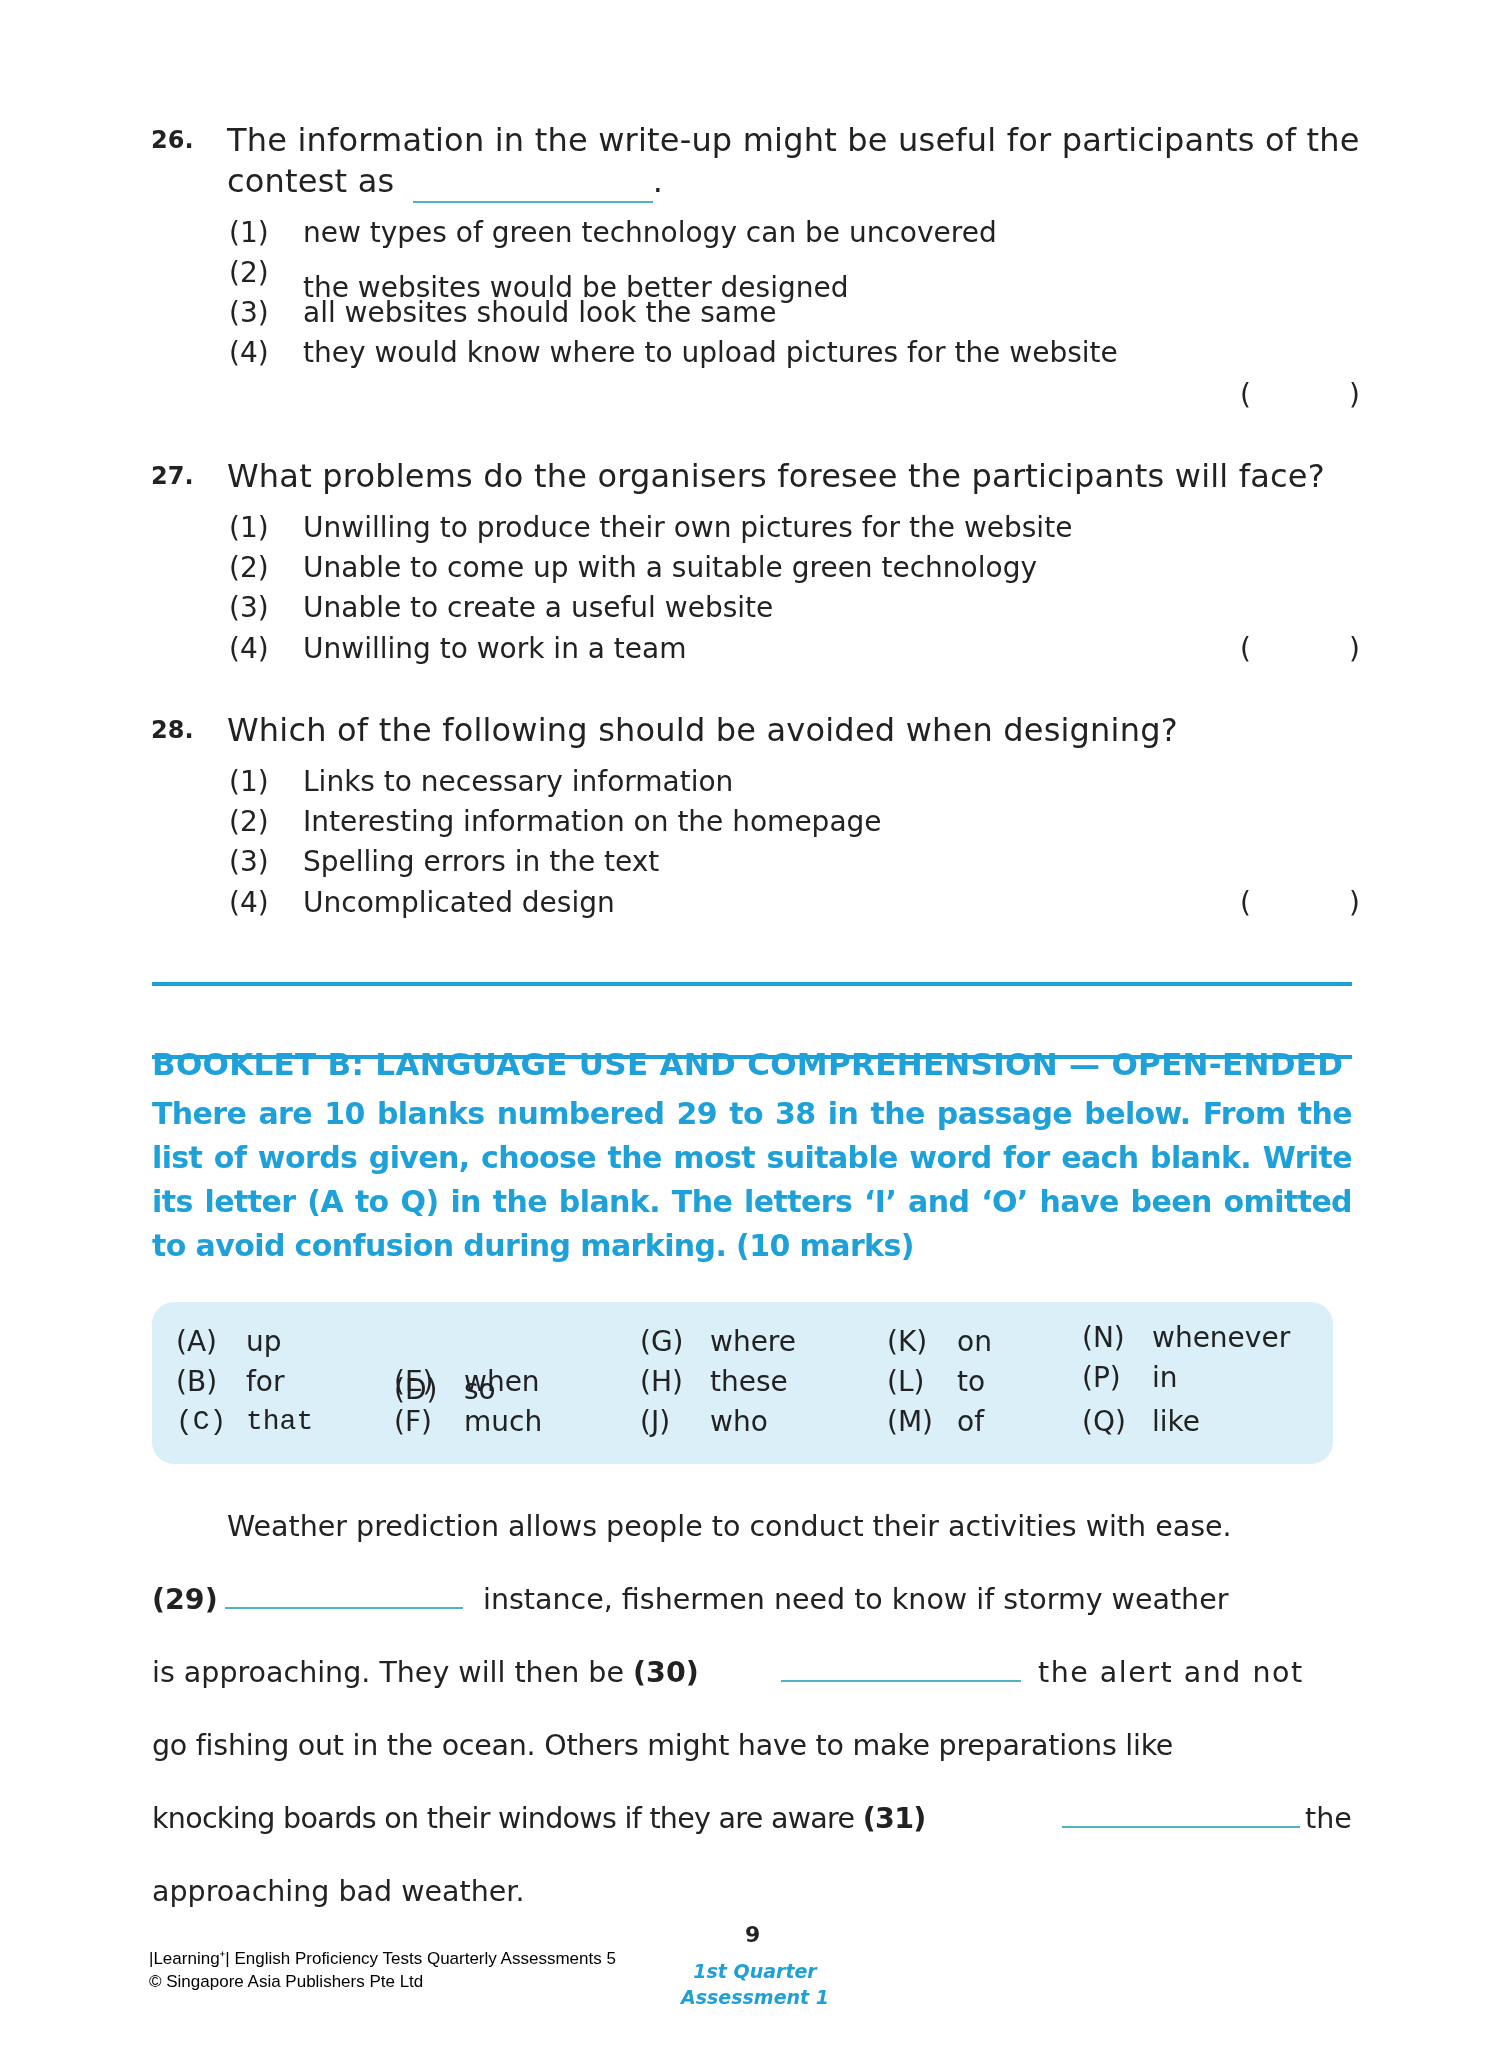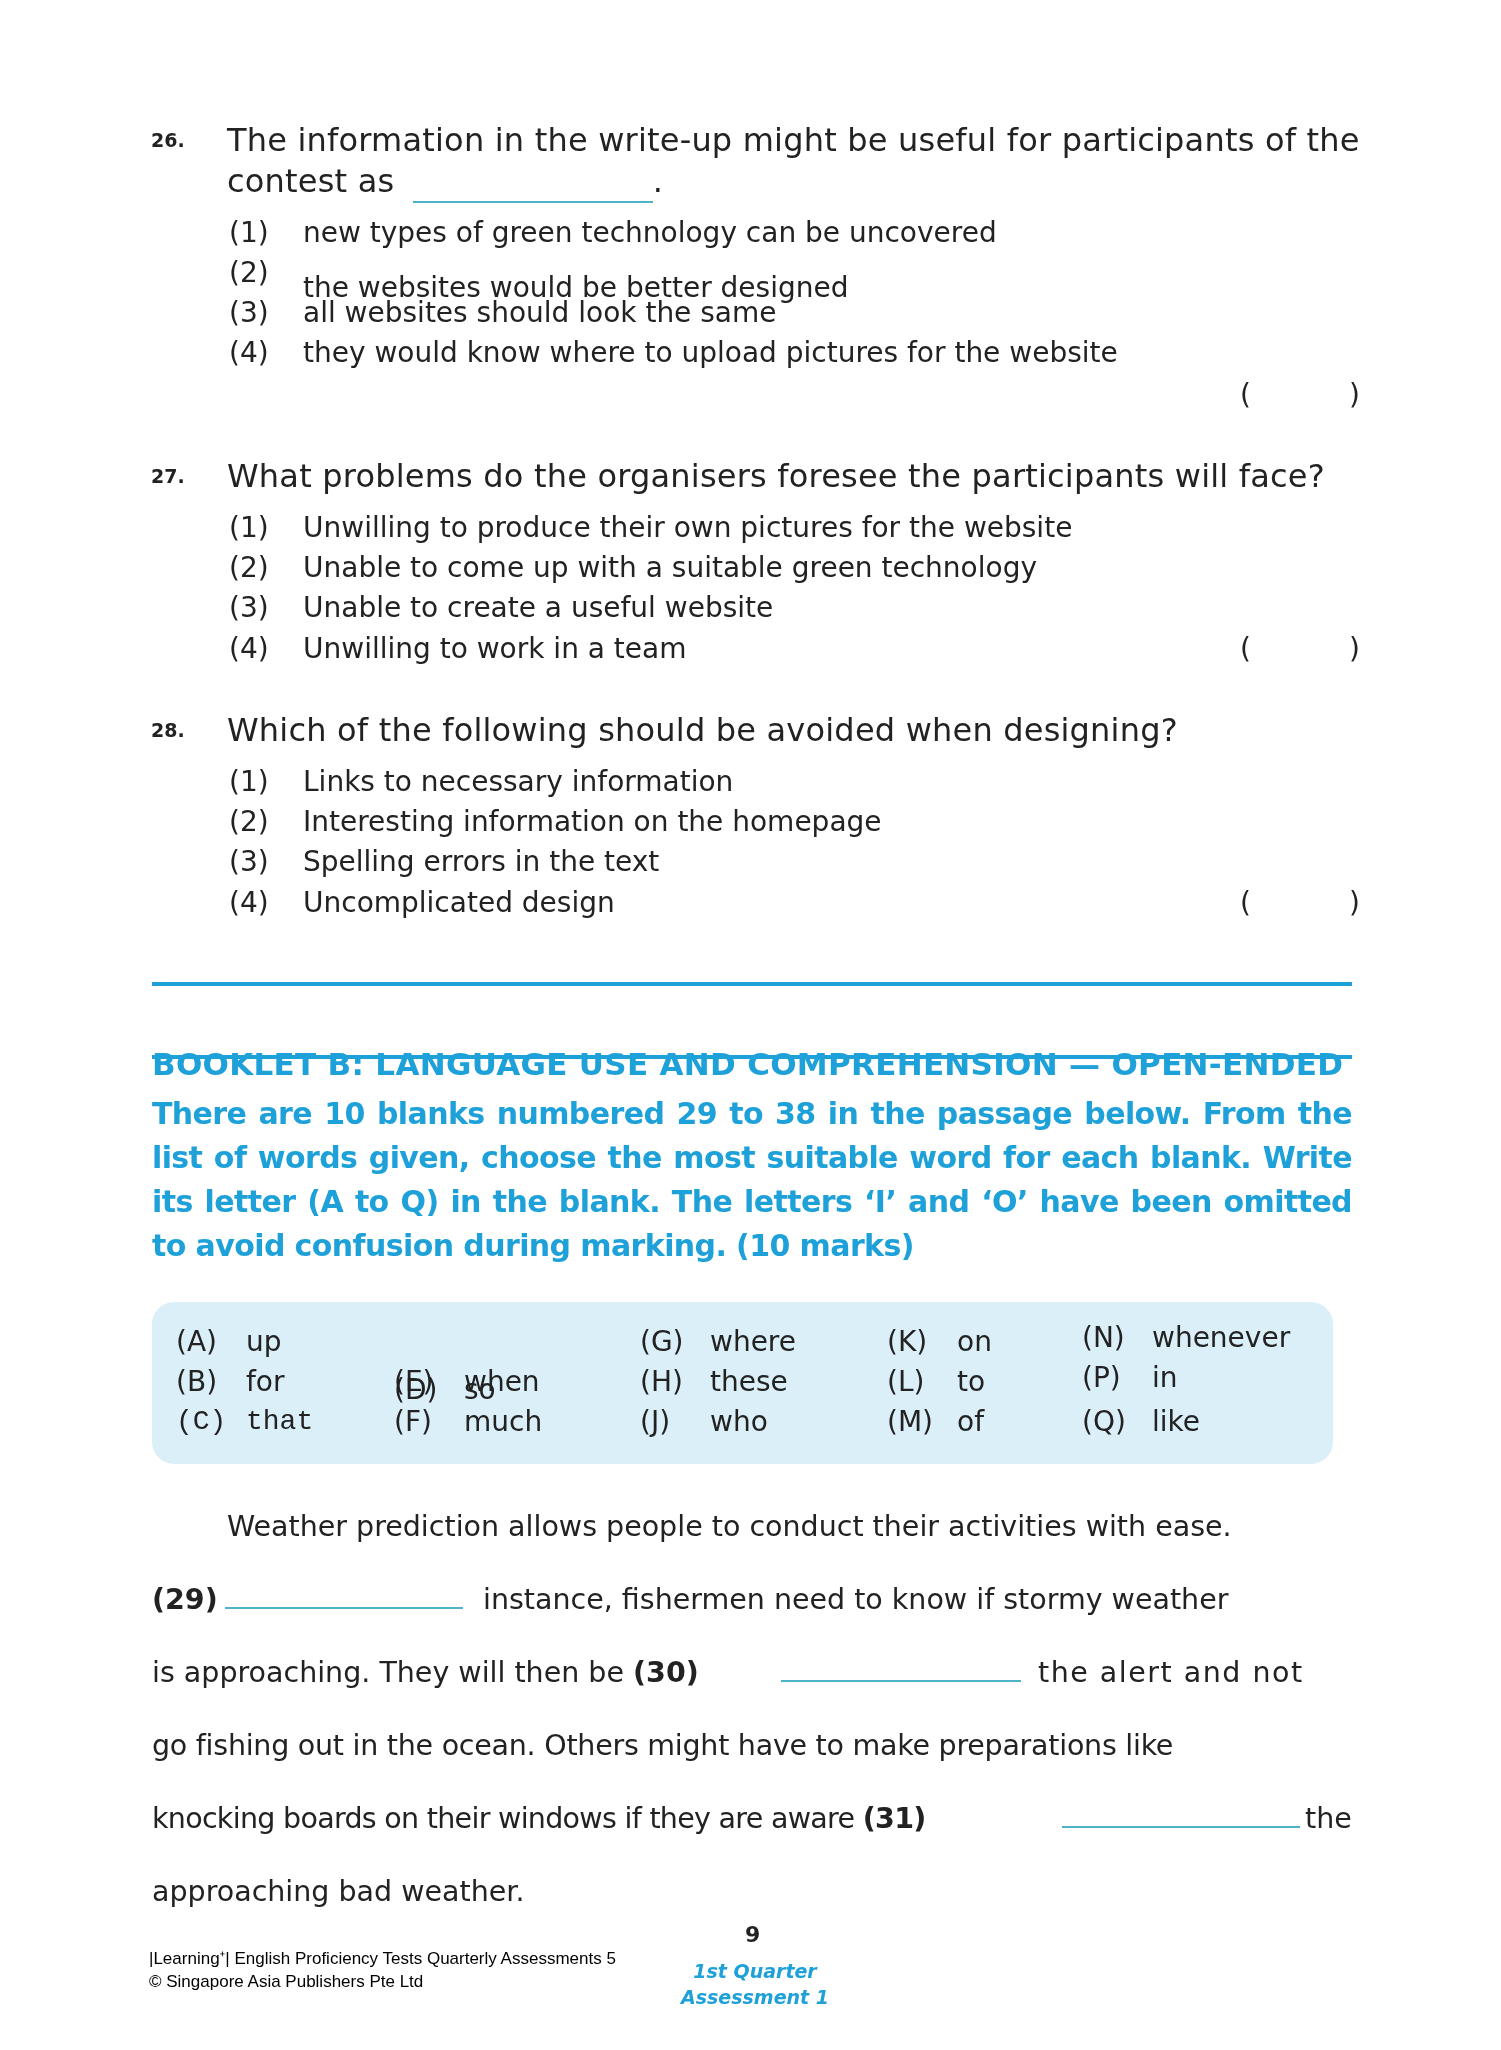--- a/index.html
+++ b/index.html
@@ -1,20 +1,20 @@
 <!DOCTYPE html>
 <html><head>
 <meta charset="utf-8">
 <style>
   html, body { margin:0; padding:0; background:#ffffff; }
   body { width:1501px; height:2050px; position:relative; overflow:hidden;
          font-family:"DejaVu Sans", sans-serif; color:#222222; }
   .abs { position:absolute; white-space:nowrap; }
   .q-line { font-size:32px; letter-spacing:0.2px; line-height:40px; }
-  .qnum { font-weight:bold; font-size:19px; line-height:40px; }
+  .qnum { font-weight:bold; font-size:24px; line-height:40px; }
   .opt-num { font-size:28px; line-height:40px; }
   .opt-text { font-size:28px; line-height:40px; }
   .answer-paren { font-size:28px; line-height:40px; width:120px; }
   .answer-paren .l { position:absolute; left:0; }
   .answer-paren .r { position:absolute; right:0; }
   .blank { display:inline-block; border-bottom:2px solid #4fb3c8; vertical-align:baseline; }
   .rule { position:absolute; left:152px; width:1200px; height:4px; background:#1ea0d8; }
   .heading { font-size:31px; font-weight:bold; color:#1ea0d8; letter-spacing:0.3px; line-height:40px; }
   .instr { font-size:30px; font-weight:bold; color:#1ea0d8; line-height:44px; letter-spacing:-0.6px; width:1200px; white-space:normal; text-align:justify; text-align-last:left; }
   .word-box { position:absolute; left:152px; top:1302px; width:1181px; height:162px; background:#dbeff8; border-radius:22px; }

